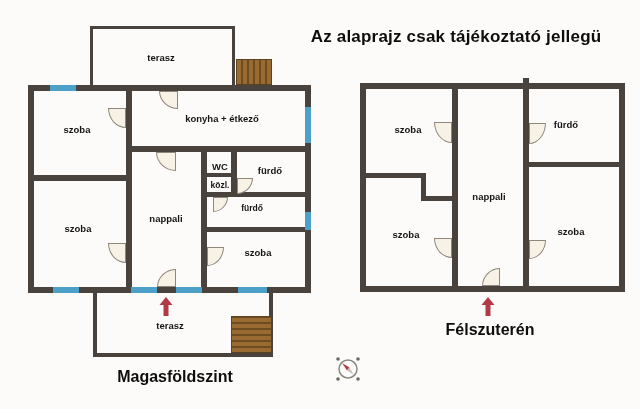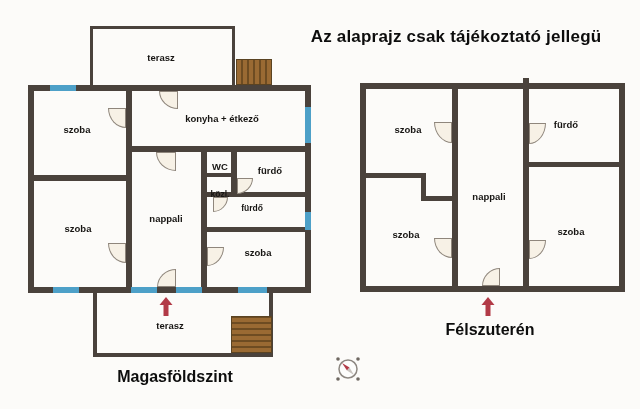--- a/index.html
+++ b/index.html
@@ -84,21 +84,21 @@
     <div class="stairs horz" style="left:231px;top:316px;width:41px;height:37px;"></div>
 
     <svg class="arrow" style="left:159px;top:297px;" width="14" height="19" viewBox="0 0 14 19">
       <polygon points="7,0 13.5,8 9.5,8 9.5,19 4.5,19 4.5,8 0.5,8" fill="currentColor"></polygon>
     </svg>
 
     <div class="lbl" style="left:161px;top:57px;">terasz</div>
     <div class="lbl" style="left:77px;top:129px;">szoba</div>
     <div class="lbl" style="left:222px;top:118px;">konyha + étkező</div>
     <div class="lbl" style="left:220px;top:166px;">WC</div>
-    <div class="lbl small" style="left:220px;top:194px;">közl.</div>
+    <div class="lbl small" style="left:220px;top:185px;">közl.</div>
     <div class="lbl" style="left:270px;top:170px;">fürdő</div>
     <div class="lbl small" style="left:252px;top:208px;">fürdő</div>
     <div class="lbl" style="left:166px;top:218px;">nappali</div>
     <div class="lbl" style="left:78px;top:228px;">szoba</div>
     <div class="lbl" style="left:258px;top:252px;">szoba</div>
     <div class="lbl" style="left:170px;top:325px;">terasz</div>
 
     <div class="floor-name" style="left:175px;top:377px;">Magasföldszint</div>
   </div>
 

